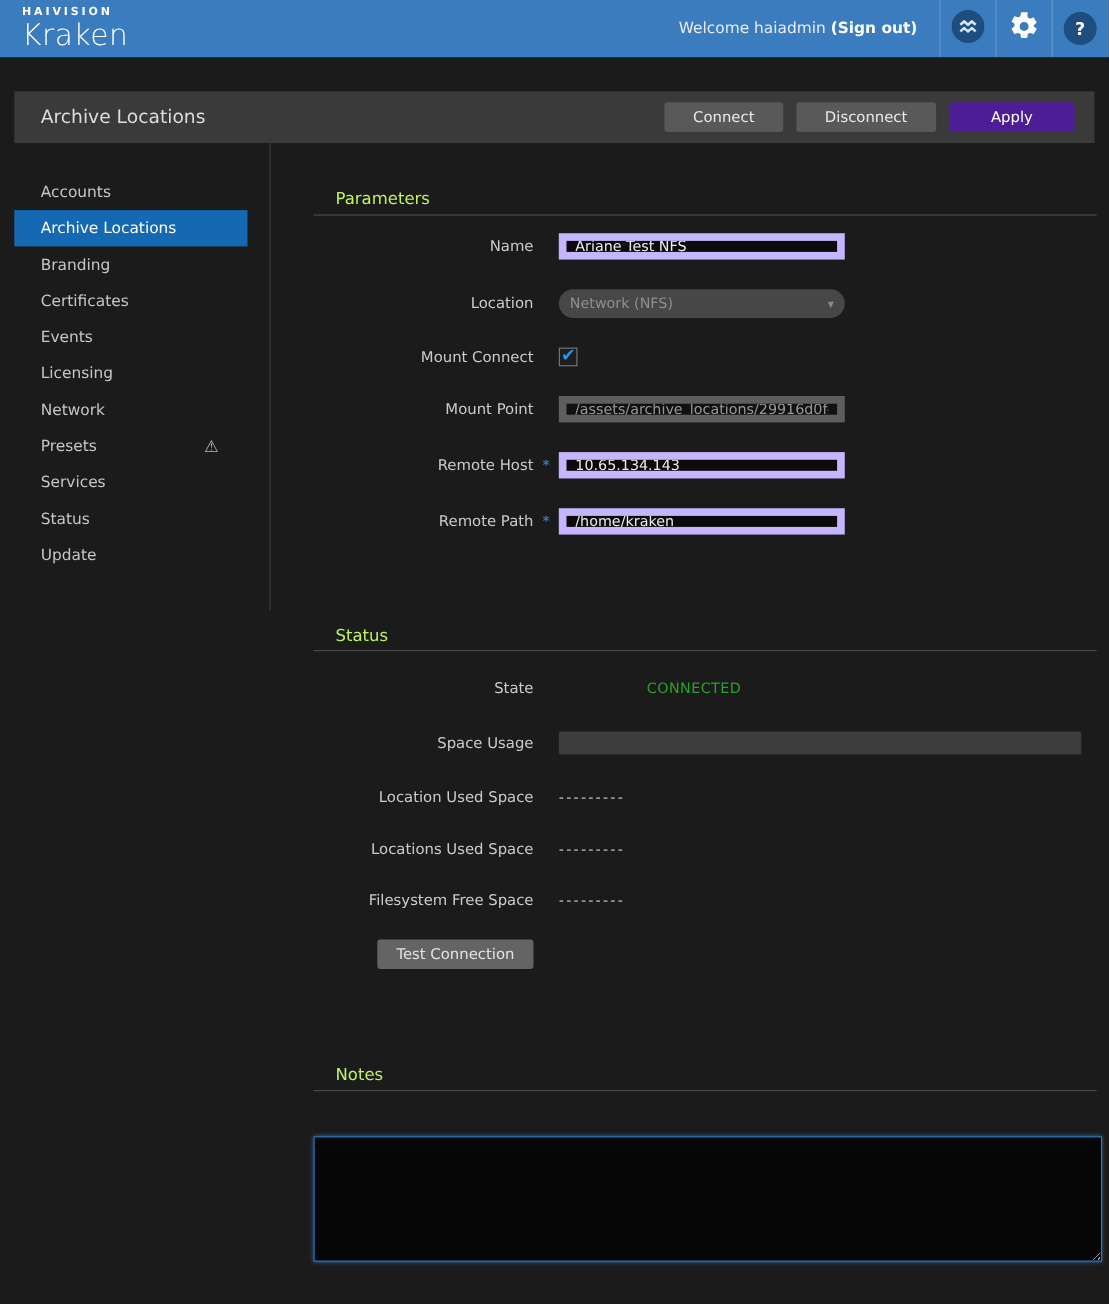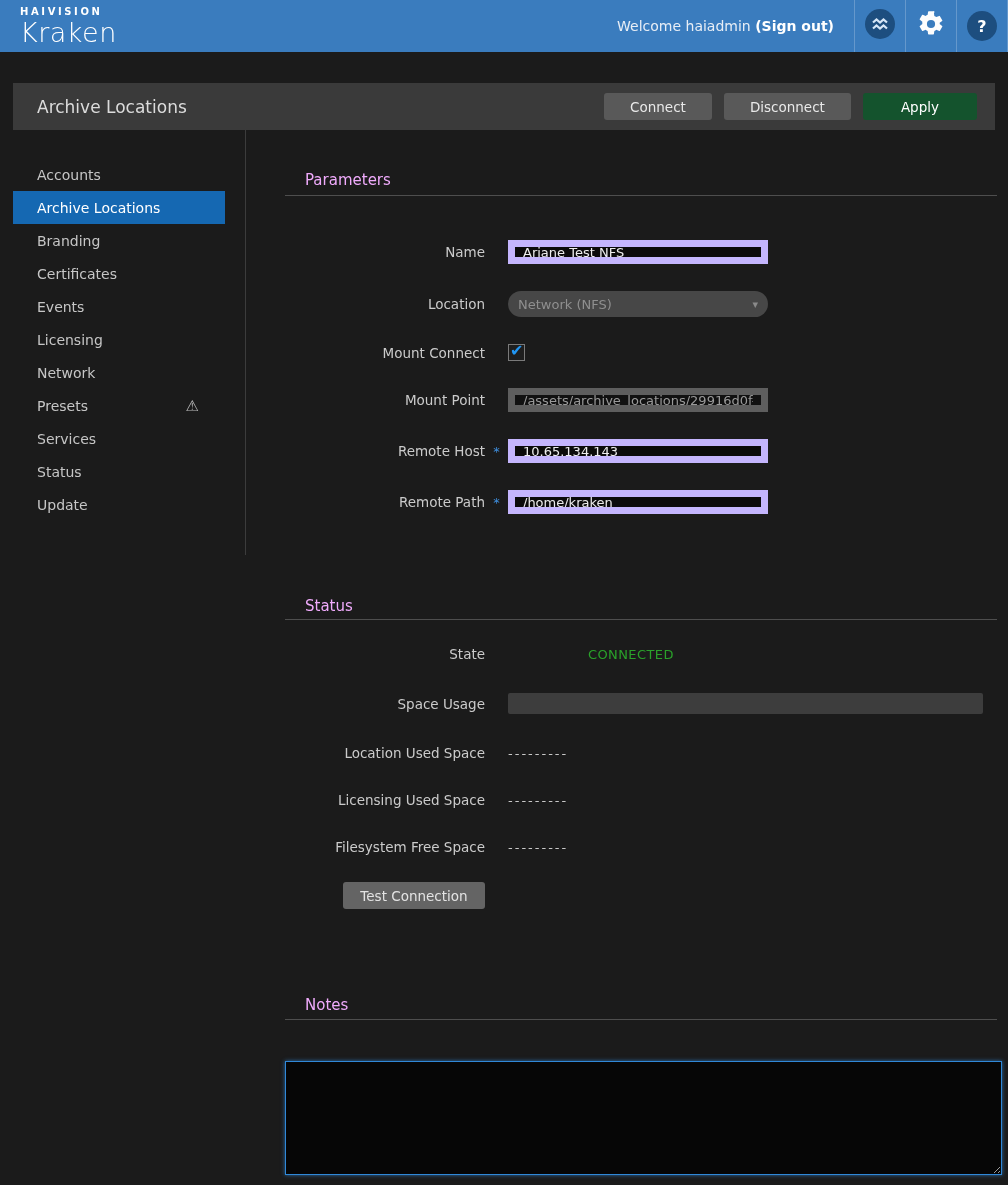--- a/index.html
+++ b/index.html
@@ -32,36 +32,36 @@
     margin:31px 13px 0 13px; height:47px; background:#3a3a3a;
     display:flex; align-items:center; justify-content:space-between;
   }
   .page-title { font-size:17px; color:#dcdcdc; padding-left:24px; }
   .toolbar-buttons { display:flex; align-items:center; gap:12px; padding-right:18px; }
   .btn {
     height:27px; padding:0 26px; border:none; border-radius:3px;
     font-size:13.5px; color:#e9e9e9; background:#595959; cursor:pointer;
     font-family:inherit;
   }
-  .btn-primary { background:#14532d; color:#fff; padding:0 38px; }
+  .btn-primary { background:#4c1d95; color:#fff; padding:0 38px; }
   
   .body-wrap { display:flex; }
   .sidebar {
     width:233px; margin-left:13px; padding-top:28px; height:425px;
     border-right:1px solid #3c3c3c; flex-shrink:0;
   }
   .side-item {
     height:33px; display:flex; align-items:center; padding-left:24px;
     font-size:14px; color:#c6c6c6; cursor:pointer; width:212px;
   }
   .side-item.selected { background:#1568b2; color:#fff; }
   .warn-glyph { margin-left:auto; margin-right:26px; font-size:15px; color:#b9b9b9; }
   .main { width:712px; margin-left:39px; }
   
-  .section-title { font-size:15px; color:#f0abfc; margin-left:20px; line-height:19px; }
+  .section-title { font-size:15px; color:#bef264; margin-left:20px; line-height:19px; }
   .rule { height:1px; background:#4e4e4e; }
   .st-params { margin-top:41px; }
   .rule-params { margin-top:5px; }
   .st-status  { margin-top:83px; }
   .rule-status { margin-top:3px; }
   .st-notes   { margin-top:87px; }
   .rule-notes { margin-top:4px; }
   
   .row { display:flex; align-items:center; }
   .label { width:200px; text-align:right; font-size:13.5px; color:#cbcbcb; flex-shrink:0; }
@@ -77,21 +77,21 @@
     color:#8f8f8f; font-size:13px; cursor:default;
   }
   .select-arrow { position:absolute; right:10px; color:#8a8a8a; font-size:11px; }
   .checkbox {
     width:17px; height:17px; background:#1e1e1e; border:1px solid #7a7a7a;
     position:relative; cursor:pointer;
   }
   .check-glyph {
     position:absolute; left:1px; top:-4px; color:#2196f3; font-size:16px; font-weight:bold;
   }
-  .row-name   { margin-top:44px; }
+  .row-name   { margin-top:16px; }
   .row-gap    { margin-top:27px; }
   .row-state  { margin-top:26px;gap:40px; }
   .row-gap31  { margin-top:31px; }
   .state-value { color:#2aa12a; font-size:13px; letter-spacing:0.4px; }
   .usage-bar { width:475px; height:21px; background:#3d3d3d; border-radius:2px; }
   .dashes { font-size:13px; color:#c8c8c8; letter-spacing:2px; }
   .btn-test {
     margin-left:58px; margin-top:27px; width:142px; height:27px;
     background:#646464; color:#e3e3e3; border:none; border-radius:3px;
     font-size:13.5px; font-family:inherit; cursor:pointer;
@@ -235,21 +235,21 @@
       <div class="usage-bar"></div>
     </div>
 
     <div class="row row-gap31">
       <div class="label">Location Used Space</div>
       <div class="req"></div>
       <div class="dashes">---------</div>
     </div>
 
     <div class="row row-gap31">
-      <div class="label">Licensing Used Space</div>
+      <div class="label">Locations Used Space</div>
       <div class="req"></div>
       <div class="dashes">---------</div>
     </div>
 
     <div class="row row-gap31">
       <div class="label">Filesystem Free Space</div>
       <div class="req"></div>
       <div class="dashes">---------</div>
     </div>
 

